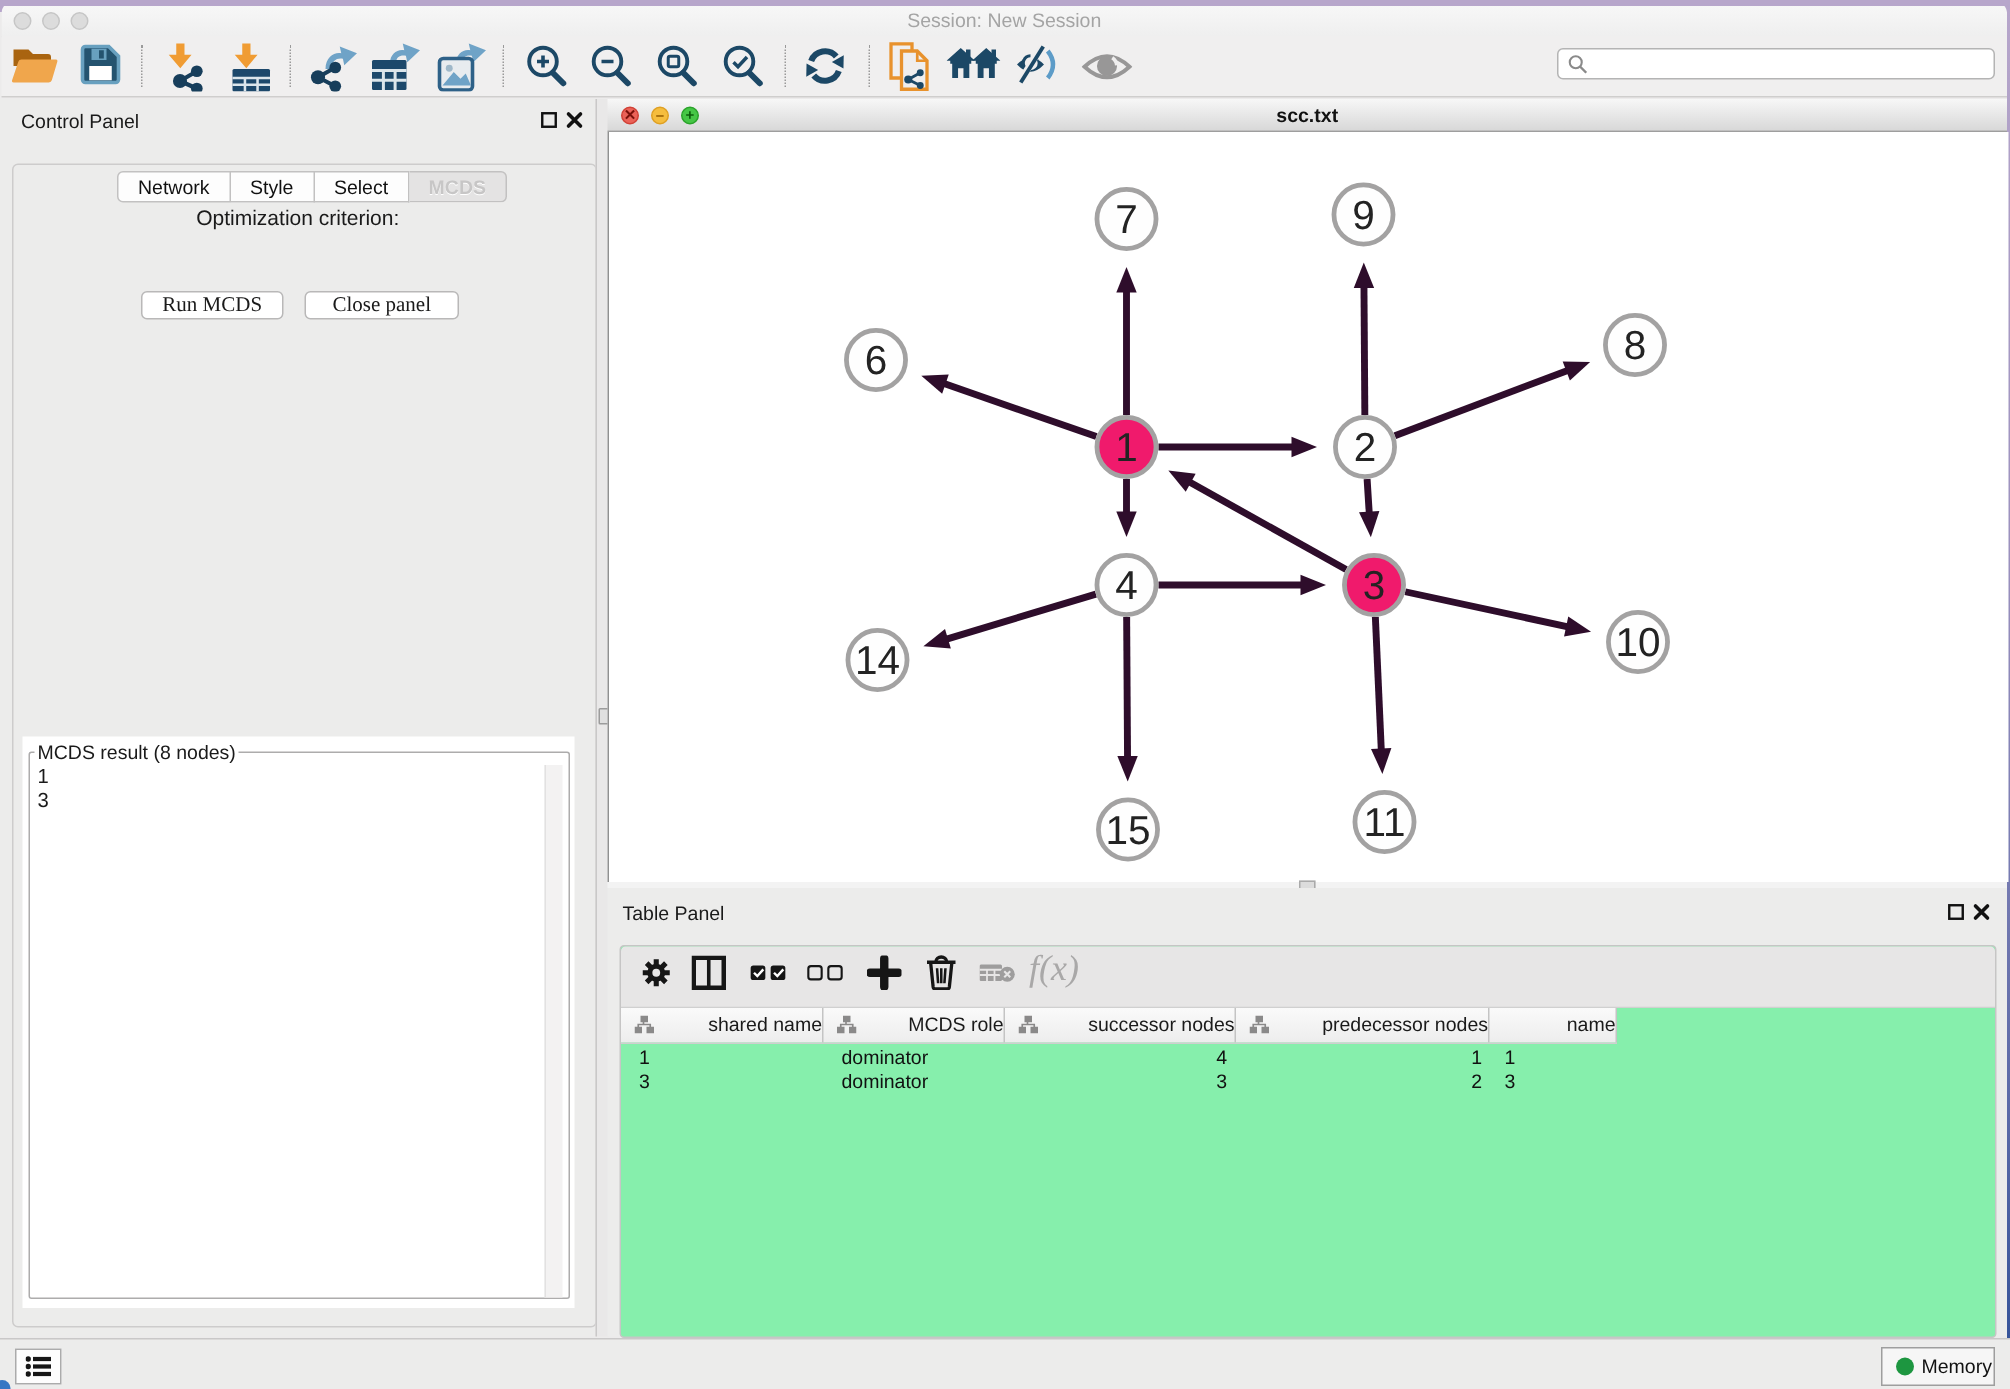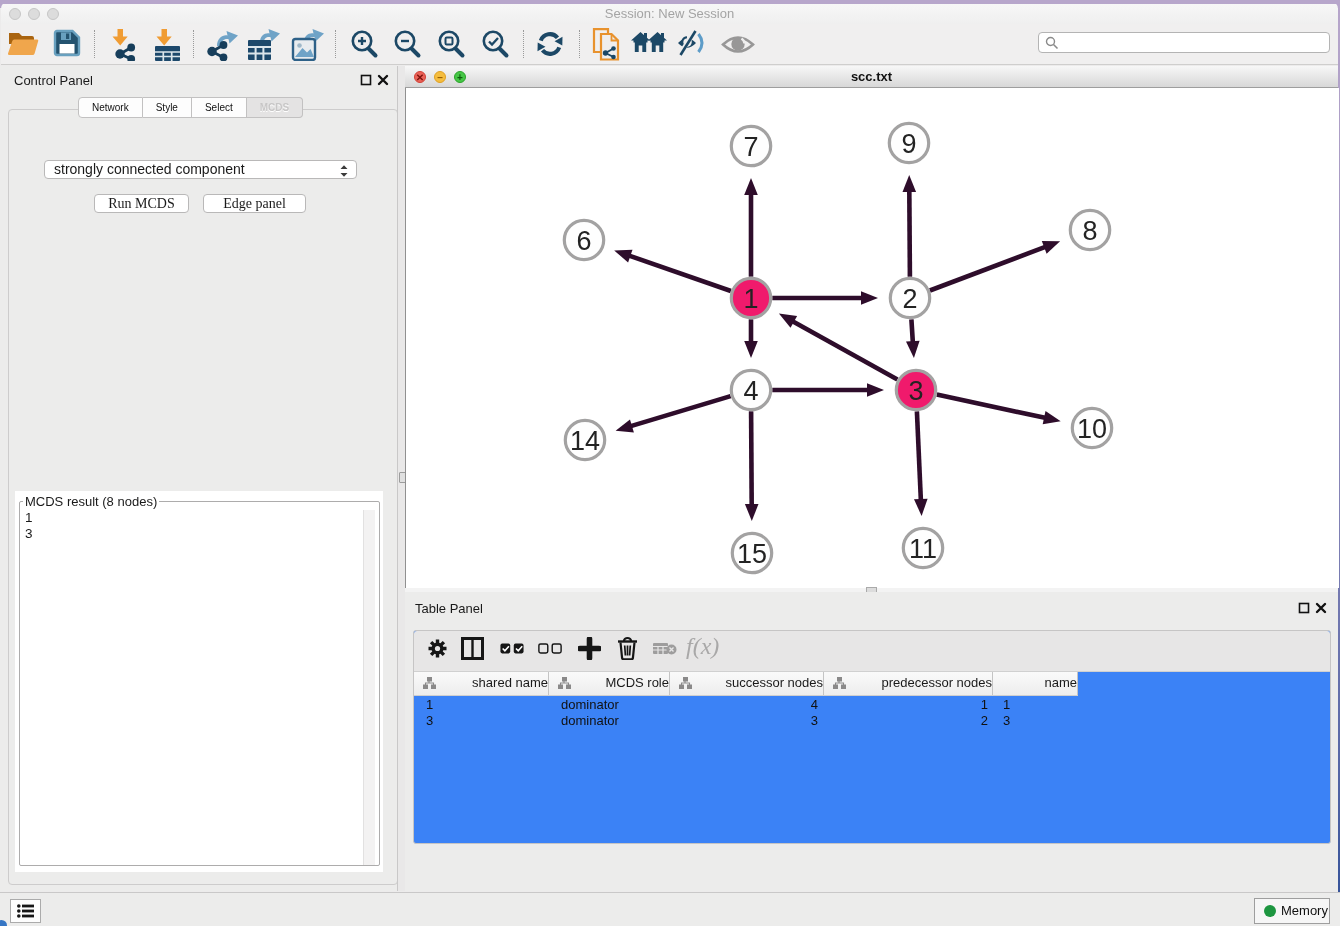--- a/index.html
+++ b/index.html
@@ -17,21 +17,21 @@
 #toolbar{left:1px;top:24px;width:1337px;height:40px;background:#f0efef;border-bottom:1px solid #cfcecd;}
 .sep{position:absolute;top:6px;height:28px;width:0;border-left:1px dotted #9a9a9a;}
 #searchbox{left:1037px;top:8px;width:290px;height:19px;background:#fff;border:1px solid #b4b4b4;border-radius:4px;}
 
 #cpanel{left:0;top:66px;width:397px;height:825px;background:#ececeb;}
 #cphead{left:14px;top:7px;font-size:13px;color:#1a1a1a;}
 #cppane{left:8px;top:43px;width:388px;height:774px;background:#ececeb;border:1px solid #cdcccc;border-radius:4px;}
 
 .tabrow{position:absolute;display:flex;}
 .tab{box-sizing:border-box;height:21px;background:#fdfdfd;border:1px solid #c2c1c1;border-left:none;
- font-size:10px;color:#111;text-align:center;line-height:19px;padding:0 13px;}
+ font-size:13px;color:#111;text-align:center;line-height:19px;padding:0 13px;margin-top:17px;}
 .tab.first{border-left:1px solid #c2c1c1;border-radius:4px 0 0 4px;}
 .tab.last{border-radius:0 4px 4px 0;}
 .tab.sel{background:#e4e3e3;color:#c7c6c6;text-shadow:0 1px 0 #fff;font-weight:bold;}
 #cptabs{left:78px;top:31px;}
 
 #optlabel{left:0;width:397px;top:71px;text-align:center;font-size:14px;color:#1a1a1a;}
 #dropdown{left:44px;top:94px;width:313px;height:19px;background:#fff;border:1px solid #b9b8b8;border-radius:4px;
  font-size:14px;color:#1a1a1a;line-height:17px;padding-left:9px;box-sizing:border-box;}
 .btn{position:absolute;height:19px;background:#fff;border:1px solid #b9b8b8;border-radius:4px;
  font-size:14px;color:#1a1a1a;text-align:center;line-height:17px;box-sizing:border-box;font-family:Liberation Serif, serif;}
@@ -51,21 +51,21 @@
 #nettitle{left:0;top:0;width:933px;height:21px;background:linear-gradient(#f7f7f7,#d8d8d8);
  border-bottom:1px solid #9e9e9e;}
 .mac{position:absolute;top:4.5px;width:12px;height:12px;border-radius:50%;box-sizing:border-box;
  font-size:10px;font-weight:700;text-align:center;line-height:11px;}
 #ntext{left:0;right:0;top:3px;text-align:center;font-size:13px;font-weight:600;color:#111;}
 #netcanvas{left:0;top:22px;width:933px;height:500px;background:#fff;border-left:1px solid #909090;}
 #netgrip{left:461px;top:521px;width:9px;height:5px;background:#dcdcdc;border:1px solid #aaa;}
 
 #tpanel{left:405px;top:592px;width:933px;height:299px;background:#ececeb;}
 #tphead{left:10px;top:9px;font-size:13px;color:#1a1a1a;}
-#tbox{left:8px;top:38px;width:918px;height:214px;background:#3b82f6;border:1px solid #c6c5c5;border-radius:3px;box-sizing:border-box;}
+#tbox{left:8px;top:38px;width:918px;height:262px;background:#86efac;border:1px solid #c6c5c5;border-radius:3px;box-sizing:border-box;}
 #tbar{left:0;top:0;width:916px;height:40px;background:#e7e6e6;border-bottom:1px solid #d0d0d0;border-radius:3px 3px 0 0;}
 #thead{left:0;top:41px;width:664px;height:23px;background:linear-gradient(#fafafa,#ededed);border-bottom:1px solid #cfcfcf;display:flex;}
 .th{box-sizing:border-box;border-right:1px solid #c4c4c4;font-size:13px;color:#1a1a1a;text-align:right;line-height:22px;position:relative;}
 .trow{position:absolute;font-size:13px;color:#111;height:16px;line-height:16px;}
 #ttabs{left:289px;top:274px;}
 
 #statusbar{left:0;top:892px;width:1340px;height:34px;background:#ececeb;border-top:1px solid #c9c8c8;}
 #listbtn{left:10px;top:6px;width:29px;height:22px;background:#fdfdfd;border:1px solid #ababab;}
 #membtn{left:1254px;top:5px;width:74px;height:24px;background:#f6f6f6;border:1px solid #9e9e9e;font-size:13px;color:#111;}
 svg{display:block;}
@@ -215,27 +215,23 @@
   <rect x="1.5" y="1.5" width="9" height="9" fill="none" stroke="#111" stroke-width="1.6"></rect>
   <path d="M19 2 L27 10 M27 2 L19 10" stroke="#111" stroke-width="2.4" stroke-linecap="round"></path>
  </svg>
  <div class="abs" id="cppane"></div>
  <div class="tabrow" id="cptabs">
   <div class="tab first">Network</div>
       <div class="tab">Style</div>
       <div class="tab">Select</div>
       <div class="tab sel last">MCDS</div>
  </div>
- <div class="abs" id="dropdown">strongly connected component
-   <svg style="position:absolute;right:7px;top:2.5px" width="10" height="14" viewBox="0 0 10 14">
-     <path d="M1.5 5 L5 1.2 L8.5 5 Z M1.5 9 L5 12.8 L8.5 9 Z" fill="#3b3b3b"></path>
-   </svg>
- </div>
+ <div class="abs" id="optlabel">Optimization criterion:</div>
  <div class="btn" id="runbtn">Run MCDS</div>
- <div class="btn" id="closebtn">Edge panel</div>
+ <div class="btn" id="closebtn">Close panel</div>
  <div class="abs" id="mcdswhite"></div>
  <div class="abs" id="mcdsbox"></div>
  <div class="abs" id="mcdsleg">MCDS result (8 nodes)</div>
  <div class="abs" id="mcdstext">1<br>3</div>
  <div class="abs" id="mcdssb"></div>
 </div>
 <div class="abs" id="vdiv"></div>
 <div class="abs" id="vgrip"></div>
 
 <div class="abs" id="netwin">

